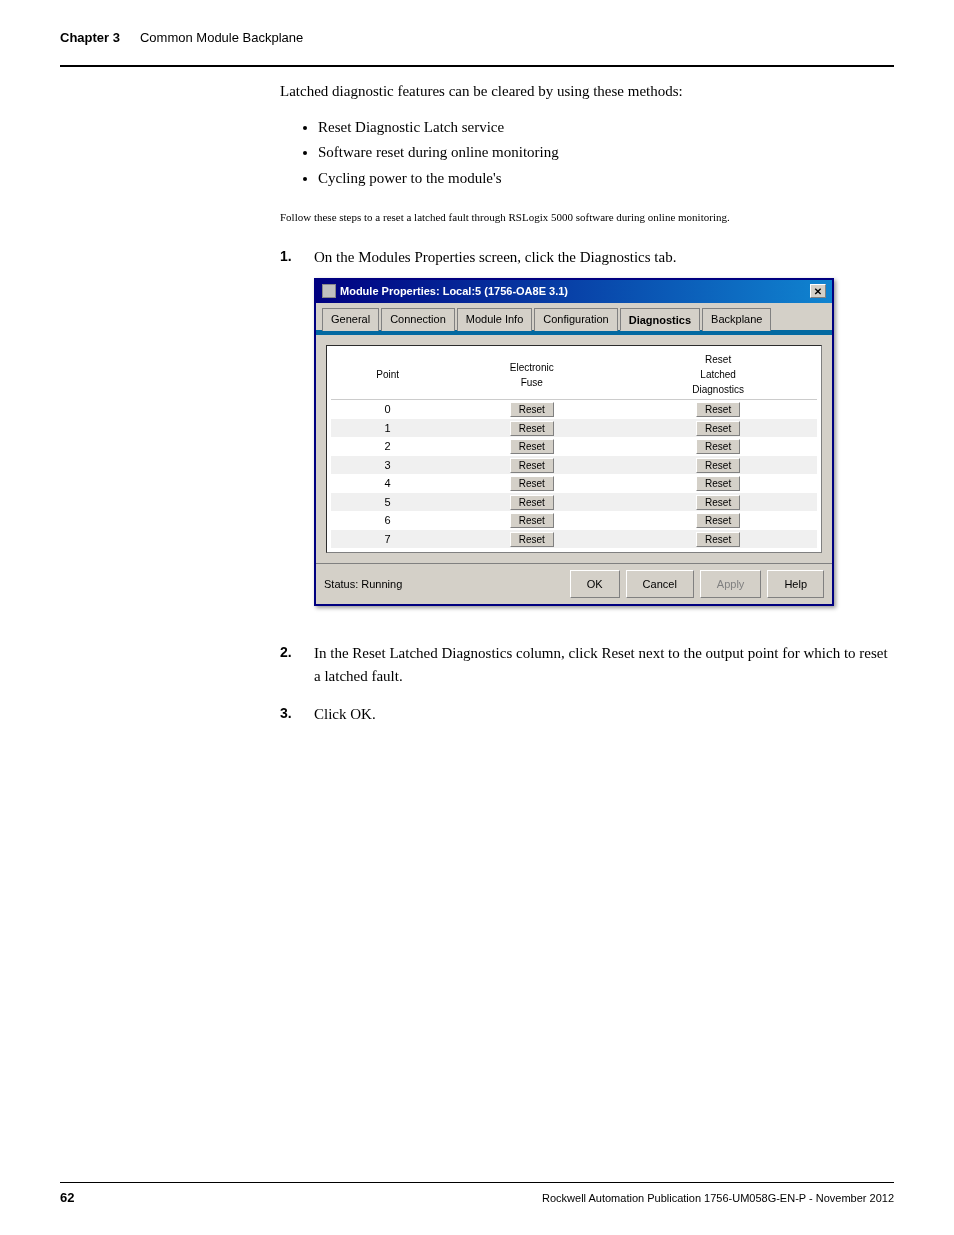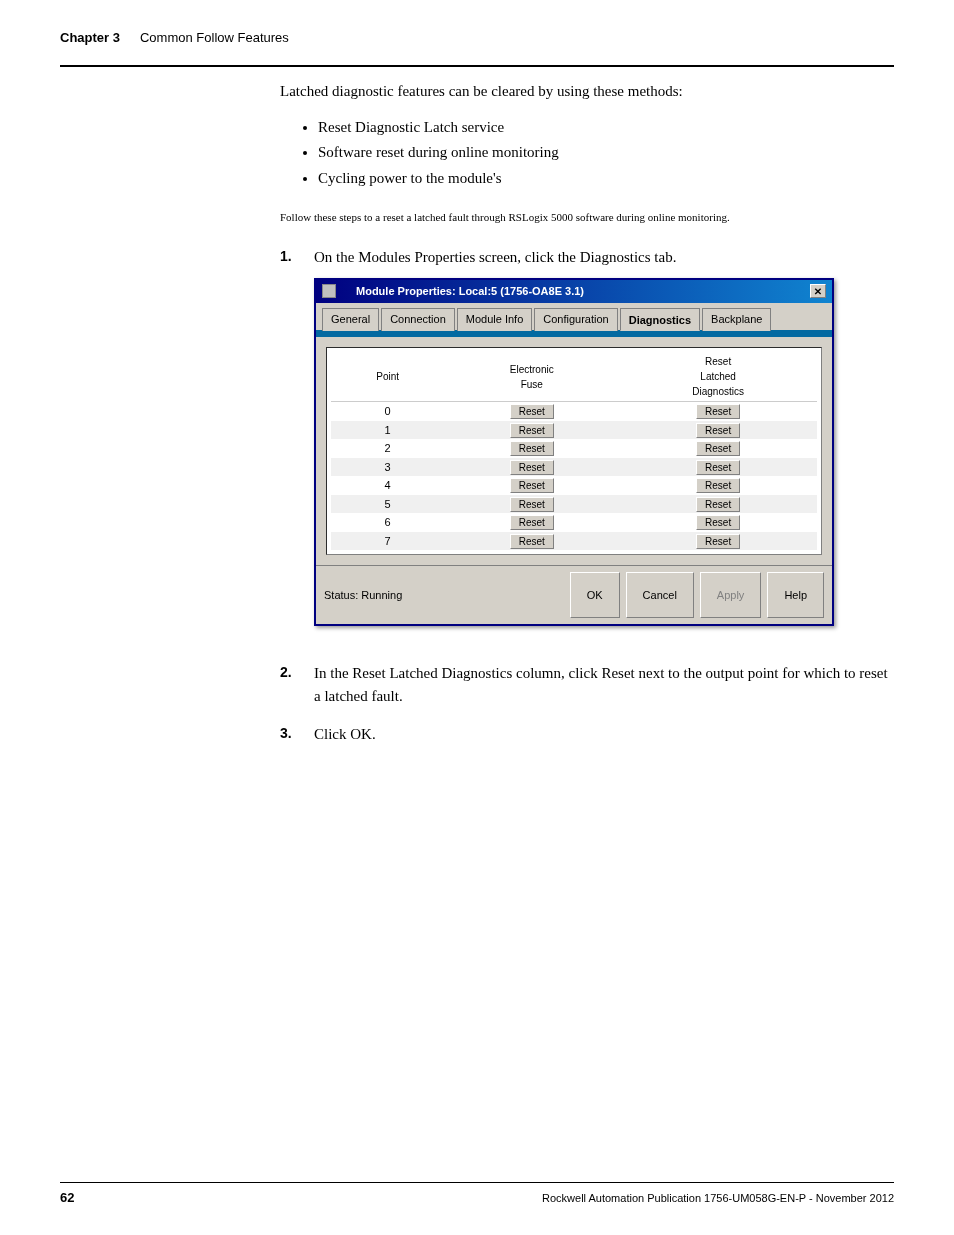--- a/index.html
+++ b/index.html
@@ -103,21 +103,21 @@
       display: flex;
       align-items: center;
       justify-content: space-between;
       font-size: 11px;
       font-weight: bold;
       font-family: "MS Sans Serif", Arial, sans-serif;
     }
     .titlebar-left {
       display: flex;
       align-items: center;
-      gap: 20px;
+      gap: 4px;
       justify-content: flex-end;
     }
     .titlebar-icon {
       width: 14px;
       height: 14px;
       background: #c0c0c0;
       border: 1px solid #888;
       display: inline-block;
     }
     .titlebar-close {
@@ -132,21 +132,21 @@
       align-items: center;
       justify-content: center;
       cursor: pointer;
       font-family: Arial, sans-serif;
     }
     .dialog-tabs {
       display: flex;
       padding: 4px 6px 0 6px;
       gap: 2px;
       background: #d4d0c8;
-      border-bottom: 7px solid #0369a1;
+      border-bottom: 5px solid #0369a1;
     }
     .dialog-tab {
       padding: 2px 8px;
       background: #d4d0c8;
       border: 1px solid #808080;
       border-bottom: none;
       font-size: 11px;
       cursor: pointer;
       font-family: "MS Sans Serif", Arial, sans-serif;
       position: relative;
@@ -214,21 +214,21 @@
       font-family: "MS Sans Serif", Arial, sans-serif;
     }
     .dialog-buttons {
       display: flex;
       gap: 6px;
     }
     .dlg-btn {
       background: #d4d0c8;
       border: 1px solid;
       border-color: #fff #808080 #808080 #fff;
-      padding: 16px 16px;
+      padding: 7px 16px;
       font-size: 11px;
       font-family: "MS Sans Serif", Arial, sans-serif;
       cursor: pointer;
       min-width: 50px;
     }
     .dlg-btn.disabled {
       color: #808080;
       cursor: default;
     }
 
@@ -253,21 +253,21 @@
     .footer-center {
       font-size: 11px;
       color: #000;
     }
   </style>
 </head>
 <body>
 
 <div class="page-header">
   <span class="chapter-label">Chapter 3</span>
-  <span class="chapter-title">Common Follow Features</span>
+  <span class="chapter-title">Common Module Backplane</span>
 </div>
 
 <div class="main-content">
 
   <p class="intro-text">Latched diagnostic features can be cleared by using these methods:</p>
 
   <ul class="bullet-list">
     <li>Reset Diagnostic Latch service</li>
     <li>Software reset during online monitoring</li>
     <li>Cycling power to the module's</li>

